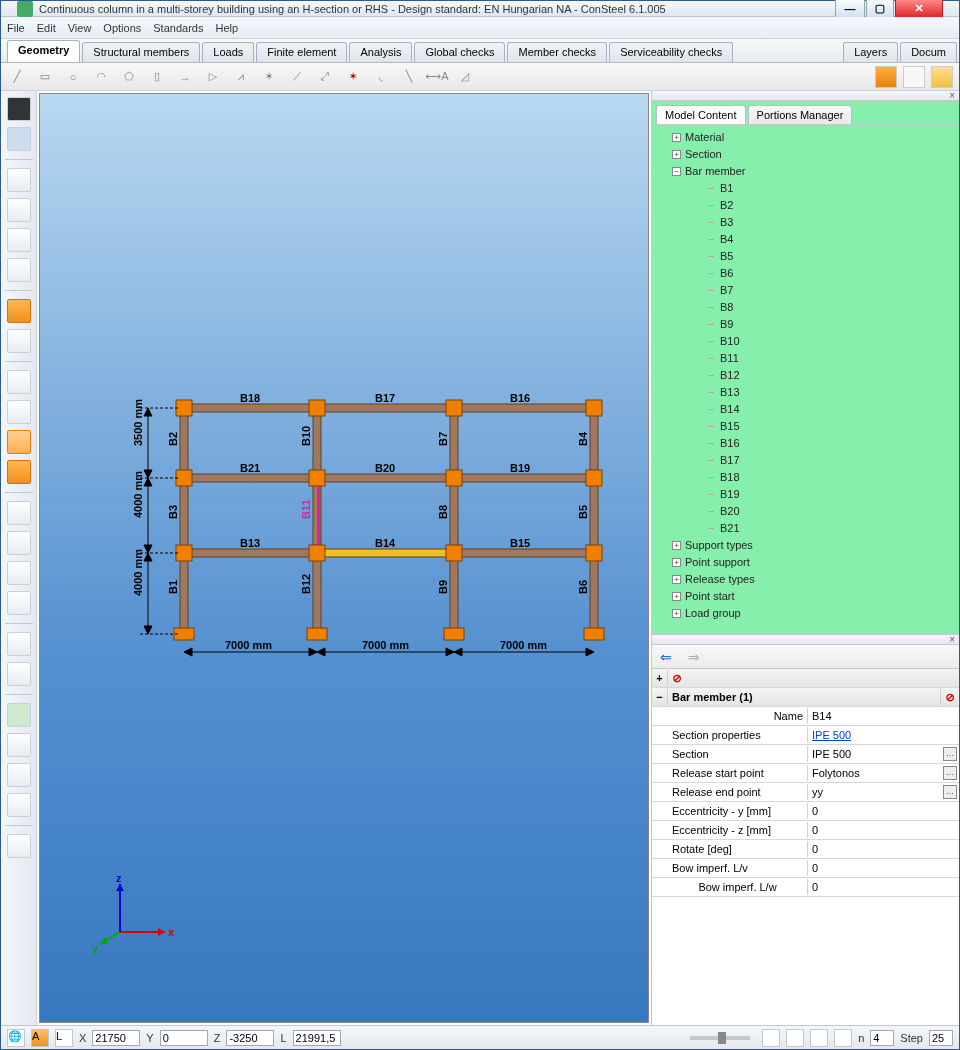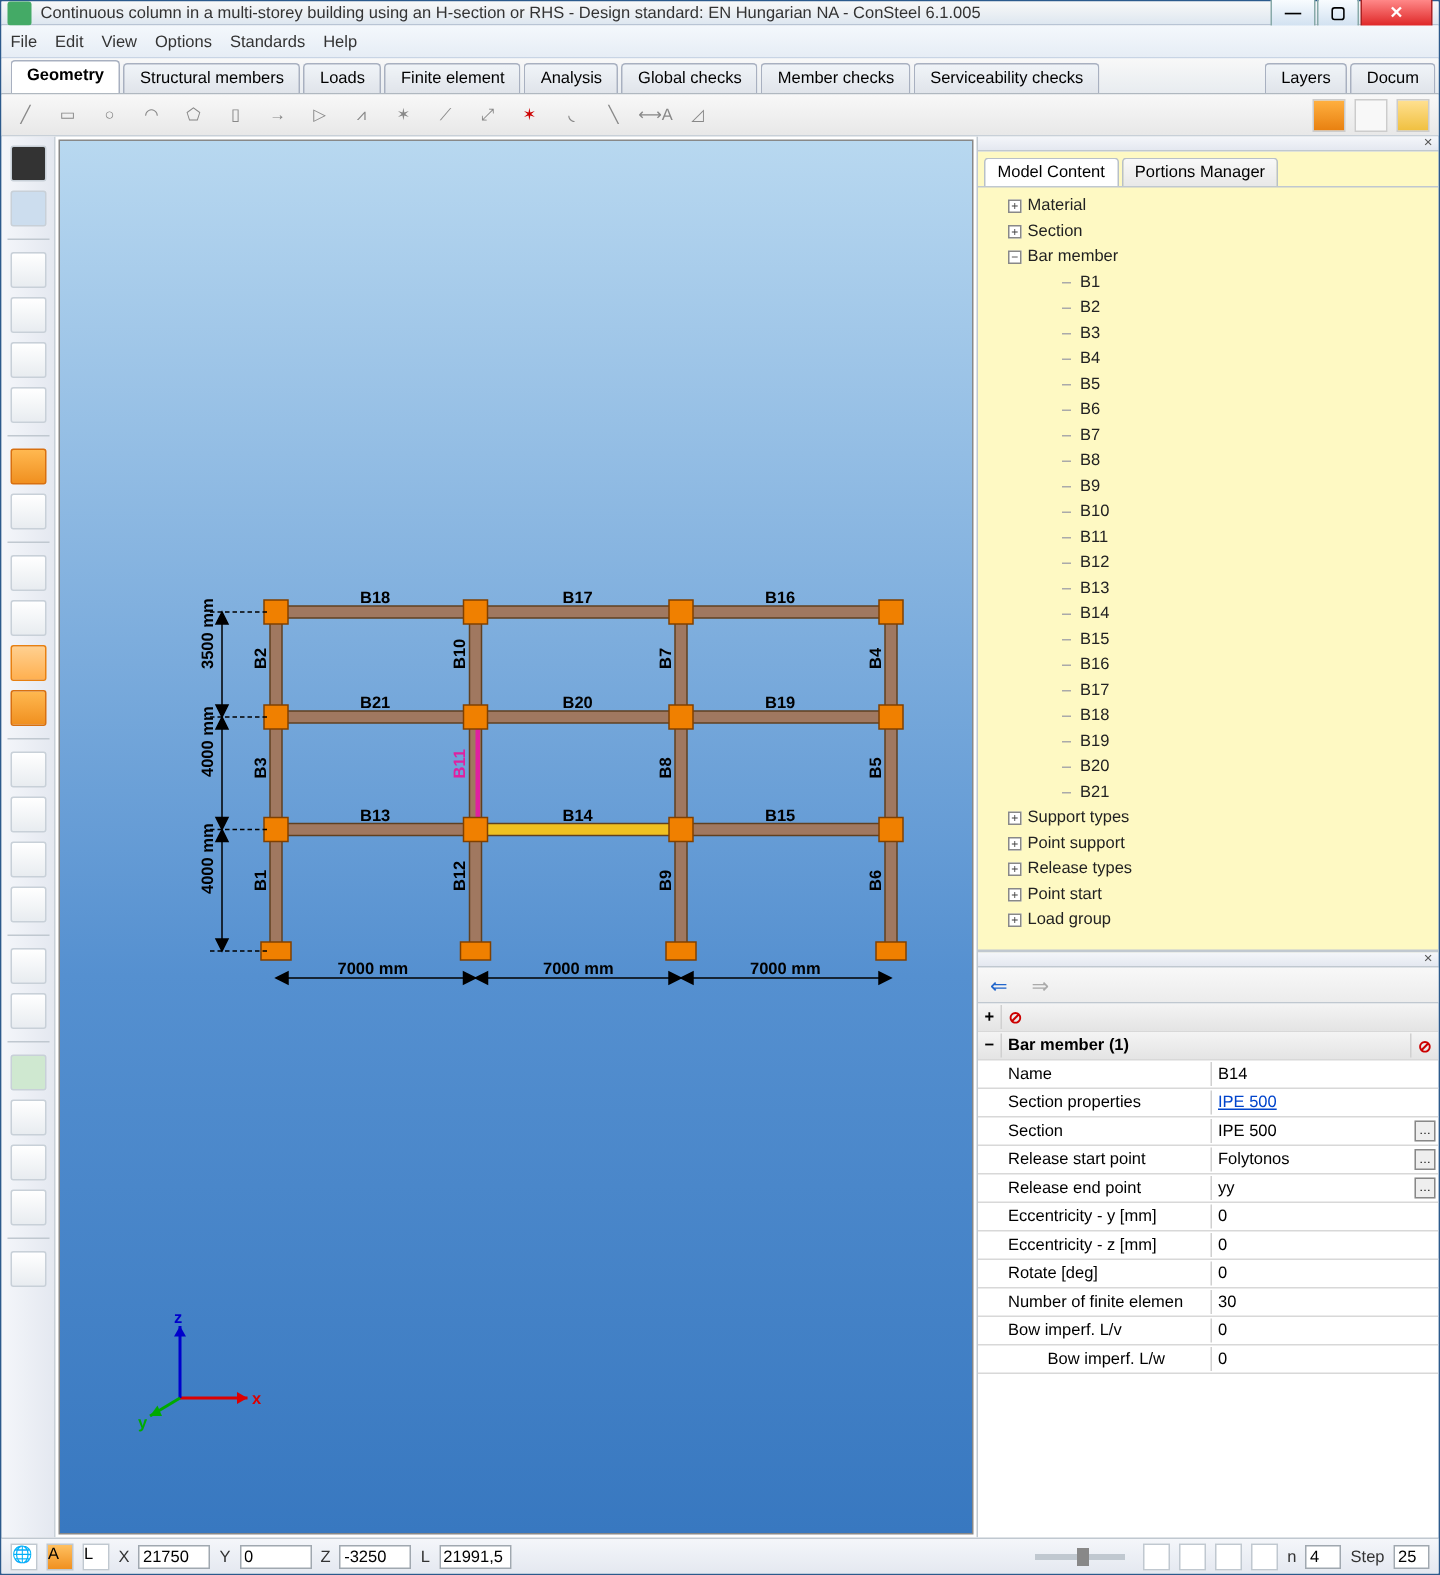--- a/index.html
+++ b/index.html
@@ -1,18 +1,18 @@
 <!DOCTYPE html>
 <html><head>
 <meta charset="utf-8">
 <style>
 * { box-sizing: border-box; margin: 0; padding: 0; font-family: "Segoe UI", Tahoma, sans-serif; font-size: 11px; }
 body { width: 960px; height: 1050px; background: #f0f0f0; overflow: hidden; }
 .window { width: 960px; height: 1050px; border: 1px solid #2c5a8c; background: #fff; display: flex; flex-direction: column; }
-.titlebar { height: 16px; background: linear-gradient(#f8f8f8, #dee7f0); display: flex; align-items: center; padding: 0 4px; border-bottom: 1px solid #b8c4d4; }
+.titlebar { height: 16px; background: linear-gradient(#f8f8f8, #dee7f0); display: flex; align-items: center; padding: 0 16px; border-bottom: 1px solid #b8c4d4; }
 .titlebar .icon { width: 16px; height: 16px; background: #4a6; border-radius: 2px; margin-right: 6px; }
 .titlebar .title { flex: 1; color: #333; }
 .winbtns { display: flex; gap: 1px; }
 .winbtn { width: 30px; height: 20px; border: 1px solid #8aa; background: linear-gradient(#f8fcff,#d0e0f0); display: flex; align-items: center; justify-content: center; font-weight: bold; }
 .winbtn.close { background: linear-gradient(#f88,#d22); color: #fff; border-color: #a22; width: 48px; }
 .winbtn.max { width: 28px; }
 .menubar { height: 22px; background: linear-gradient(#f4f8fc,#e6edf5); display: flex; align-items: center; padding: 0 6px; gap: 12px; border-bottom: 1px solid #c8d4e4; }
 .menubar span { color: #333; cursor: default; }
 .tabbar { height: 24px; background: linear-gradient(#f8f8f8,#e8ecf0); display: flex; border-bottom: 1px solid #b0b8c0; padding-left: 6px; }
 .tab { padding: 3px 10px; border: 1px solid #a8b0c0; border-bottom: none; background: linear-gradient(#f0f4f8,#e0e4ea); margin-right: 2px; border-radius: 3px 3px 0 0; margin-top: 3px; }
@@ -28,21 +28,21 @@
 .ltbtn { width: 24px; height: 24px; border: 1px solid #c8d0d8; background: linear-gradient(#fff,#e8ecf0); border-radius: 2px; }
 .ltbtn.save { background: #333; }
 .ltbtn.undo { background: #cde; }
 .ltbtn.orange { background: linear-gradient(#ffb850,#f09020); border-color: #d87010; }
 .ltbtn.sel { border: 1px solid #e88010; background: linear-gradient(#ffd090,#ffb050); }
 .ltsep { width: 28px; height: 1px; background: #c0c8d0; margin: 2px 0; }
 .viewport { flex: 1; background: linear-gradient(#b8d8f0 0%, #5590d0 60%, #3878c0 100%); position: relative; border: 1px solid #888; margin: 2px; }
 .rightpanel { width: 308px; display: flex; flex-direction: column; border-left: 1px solid #c0c8d0; }
 .panelhead { height: 10px; background: linear-gradient(#f4f6fa,#e4e8f0); border-bottom: 1px solid #c0c8d0; position: relative; }
 .panelclose { position: absolute; right: 4px; top: -1px; font-size: 10px; color: #555; }
-.treepanel { flex: 1; background: #fef9c3; overflow-y: auto; border-bottom: 2px solid #c0c8d0; }
+.treepanel { flex: 1; background: #86efac; overflow-y: auto; border-bottom: 2px solid #c0c8d0; }
 .treetabs { display: flex; border-bottom: 1px solid #c0c8d0; padding: 4px 4px 0; gap: 2px; }
 .treetab { padding: 3px 8px; border: 1px solid #b8c0c8; border-bottom: none; background: linear-gradient(#f8f8f8,#e8e8e8); border-radius: 3px 3px 0 0; }
 .treetab.active { background: #fff; }
 .treelist { padding: 4px 0; }
 .treeitem { padding: 1px 0 1px 20px; display: flex; align-items: center; gap: 4px; color: #222; line-height: 15px; }
 .treeitem .exp { width: 9px; height: 9px; border: 1px solid #888; display: flex; align-items: center; justify-content: center; font-size: 8px; line-height: 1; color: #444; background: #fff; }
 .treeitem.child { padding-left: 56px; }
 .treeitem.child::before { content: ""; width: 6px; height: 1px; background: #aaa; margin-right: 2px; }
 .proppanel { height: 380px; background: #fff; display: flex; flex-direction: column; }
 .propnav { height: 24px; display: flex; align-items: center; gap: 16px; padding: 0 8px; background: linear-gradient(#f8f8f8,#ececec); border-bottom: 1px solid #c0c8d0; }
@@ -394,21 +394,21 @@
             <div class="proprow header">
               <div class="propexp">+</div>
               <div class="propdel">⊘</div>
             </div>
             <div class="proprow header">
               <div class="propexp">−</div>
               <div class="proplabel" style="flex:1">Bar member (1)</div>
               <div class="propdel">⊘</div>
             </div>
             <div class="proprow">
-              <div class="proplabel" style="margin-left: 16px;">Name</div>
+              <div class="proplabel" style="margin-left: 16px; text-align: right;">Name</div>
               <div class="propval">B14</div>
             </div>
             <div class="proprow">
               <div class="proplabel" style="margin-left: 16px;">Section properties</div>
               <div class="propval link">IPE 500</div>
             </div>
             <div class="proprow">
               <div class="proplabel" style="margin-left: 16px;">Section</div>
               <div class="propval">IPE 500<div class="propbtn">…</div></div>
             </div>
@@ -424,24 +424,20 @@
               <div class="proplabel" style="margin-left: 16px;">Eccentricity - y [mm]</div>
               <div class="propval">0</div>
             </div>
             <div class="proprow">
               <div class="proplabel" style="margin-left: 16px;">Eccentricity - z [mm]</div>
               <div class="propval">0</div>
             </div>
             <div class="proprow">
               <div class="proplabel" style="margin-left: 16px;">Rotate [deg]</div>
               <div class="propval">0</div>
-            </div>
-            <div class="proprow">
-              <div class="proplabel" style="margin-left: 16px;">Number of finite elemen</div>
-              <div class="propval">30</div>
             </div>
             <div class="proprow">
               <div class="proplabel" style="margin-left: 16px;">Bow imperf. L/v</div>
               <div class="propval">0</div>
             </div>
             <div class="proprow">
               <div class="proplabel" style="margin-left: 16px; text-align: center;">Bow imperf. L/w</div>
               <div class="propval">0</div>
             </div>
           </div>

